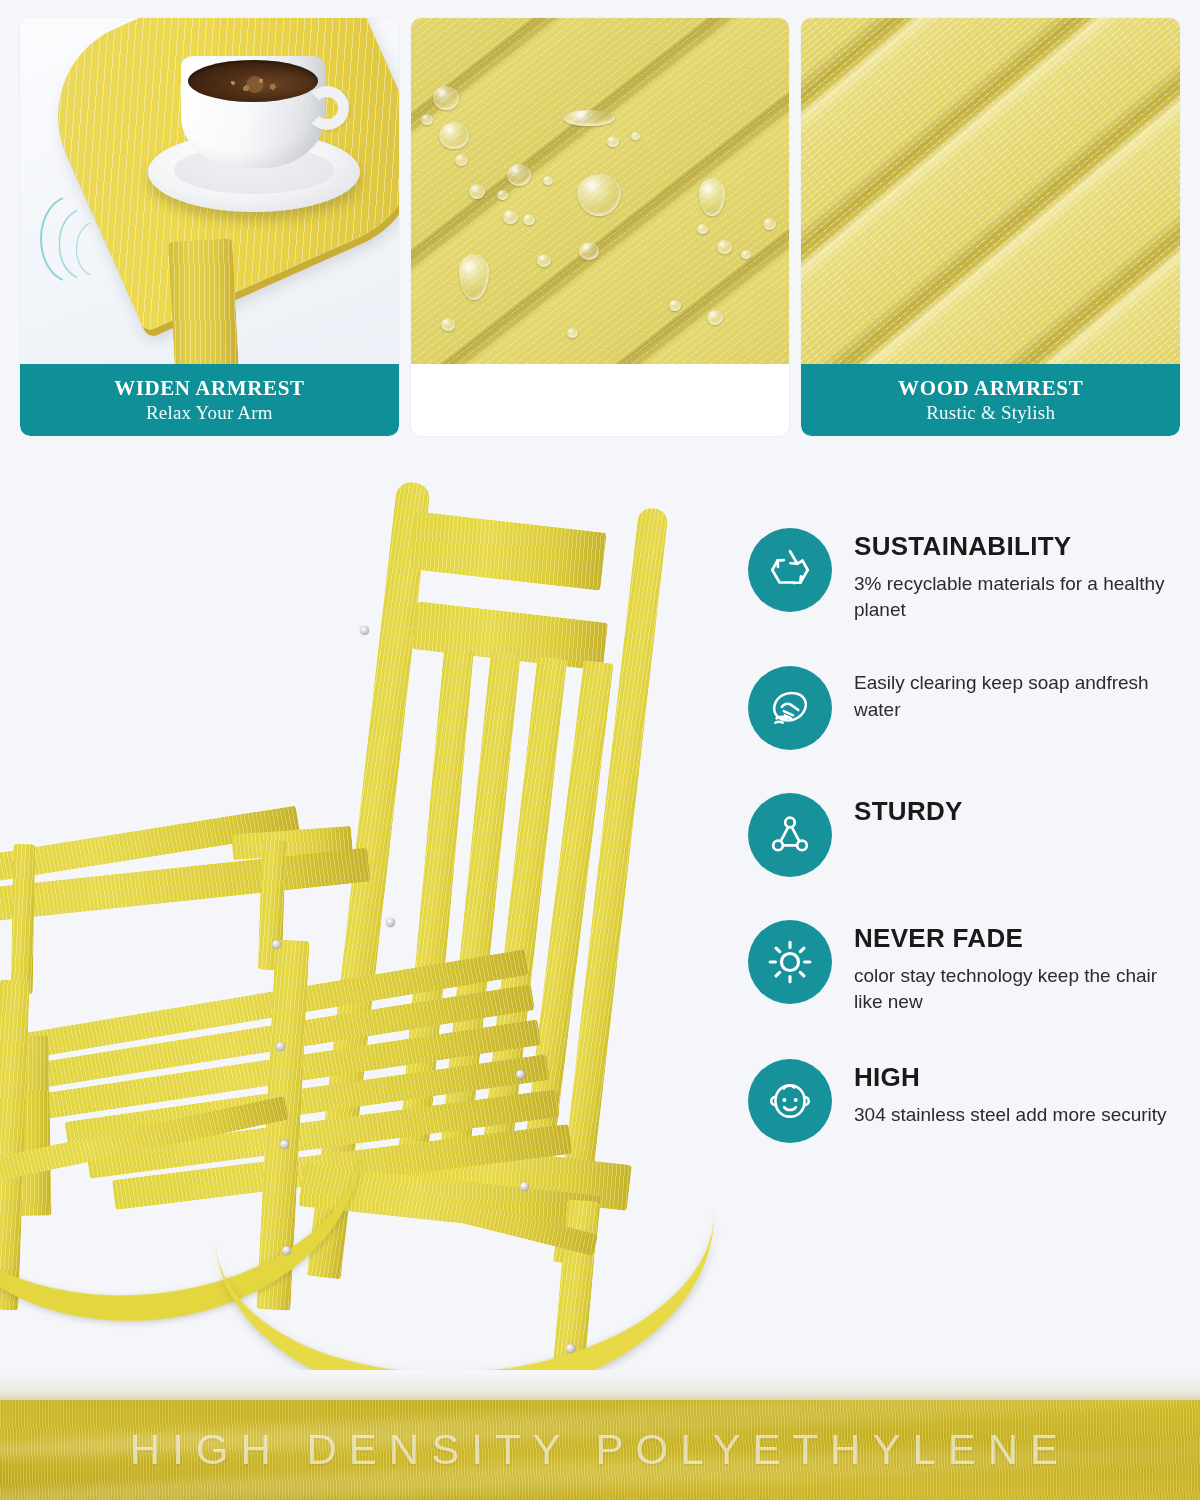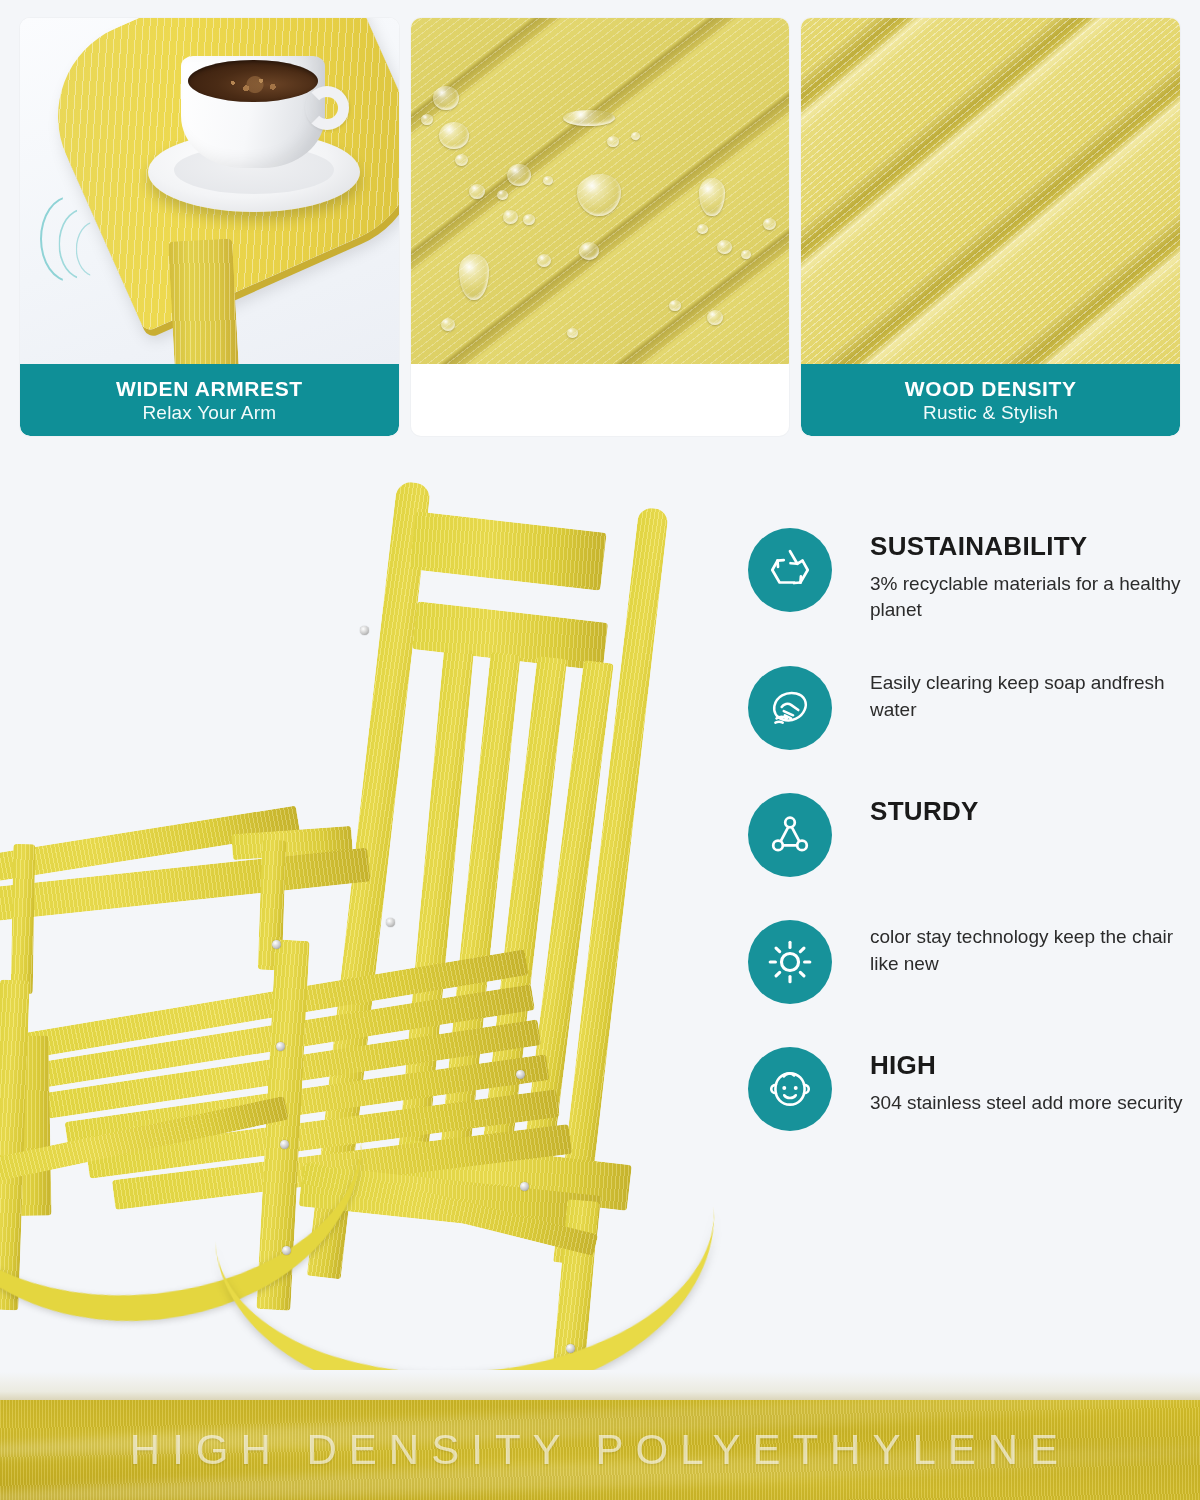--- a/index.html
+++ b/index.html
@@ -18,20 +18,21 @@
 
   
   .panels {
     position: absolute;
     top: 18px;
     left: 20px;
     width: 1160px;
     height: 418px;
     display: flex;
     gap: 12px;
+    font-family: Liberation Serif, serif;
   }
 
   .panel {
     position: relative;
     flex: 1 1 0;
     border-radius: 10px;
     overflow: hidden;
     background: #ffffff;
     box-shadow: 0 0 0 1px rgba(0,0,0,0.02);
   }
@@ -221,21 +222,21 @@
 
   
   .features {
     position: absolute;
     top: 528px; left: 748px;
     width: 440px;
   }
   .feature {
     display: flex;
     align-items: flex-start;
-    gap: 38px;
+    gap: 22px;
     margin-bottom: 43px;
   }
   .feature:last-child { margin-bottom: 0; }
   .f-icon {
     flex: 0 0 auto;
     width: 84px; height: 84px;
     border-radius: 50%;
     background: #17929a;
     display: flex;
     align-items: center;
@@ -366,21 +367,21 @@
         <div class="drop" style="left:156px; top:310px; width:11px; height:10px;"></div>
       </div>
     </div>
   </div>
 
   <div class="panel">
     <div class="panel-photo">
       <div class="texture-scene"></div>
     </div>
     <div class="panel-caption">
-      <div class="cap-title">WOOD DENSITY</div>
+      <div class="cap-title">WOOD ARMREST</div>
       <div class="cap-sub">Rustic &amp; Stylish</div>
     </div>
   </div>
 </div>
 
 <div class="hero">
   <div class="chair">
 
     <div class="wood" style="left:352px; top:40px;  width:34px; height:800px; transform:rotate(6.5deg); border-radius:16px 16px 3px 3px; --ga:92deg;"></div>
     <div class="wood" style="left:596px; top:66px;  width:30px; height:760px; transform:rotate(6.5deg); border-radius:14px 14px 3px 3px; --ga:92deg;"></div>
@@ -497,20 +498,21 @@
         <path d="M24 38 L24 43"></path>
         <path d="M5 24 L10 24"></path>
         <path d="M38 24 L43 24"></path>
         <path d="M10.6 10.6 L14.1 14.1"></path>
         <path d="M33.9 33.9 L37.4 37.4"></path>
         <path d="M37.4 10.6 L33.9 14.1"></path>
         <path d="M14.1 33.9 L10.6 37.4"></path>
       </svg>
     </div>
     <div class="f-text">
+      <div class="f-title">NEVER FADE</div>
       <div class="f-desc">color stay technology keep the chair like new</div>
     </div>
   </div>
 
   <div class="feature">
     <div class="f-icon">
       <svg viewBox="0 0 48 48" fill="none" stroke="#ffffff" stroke-width="2.5" stroke-linecap="round" stroke-linejoin="round">
         <path d="M10 24 C10 15, 16 9, 24 9 C32 9, 38 15, 38 24 C38 33, 32 39, 24 39 C16 39, 10 33, 10 24 Z"></path>
         <path d="M10.5 20 C7.5 20, 6 22, 6 24 C6 26, 7.5 28, 10.5 28"></path>
         <path d="M37.5 20 C40.5 20, 42 22, 42 24 C42 26, 40.5 28, 37.5 28"></path>

